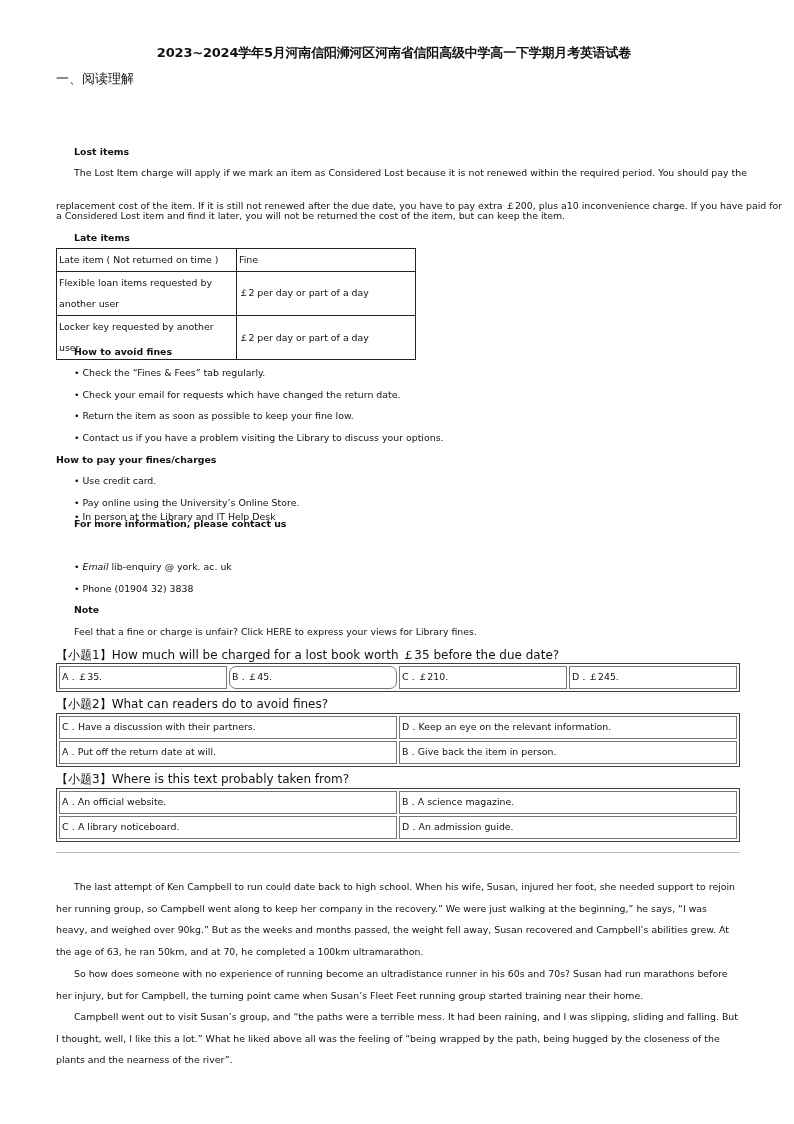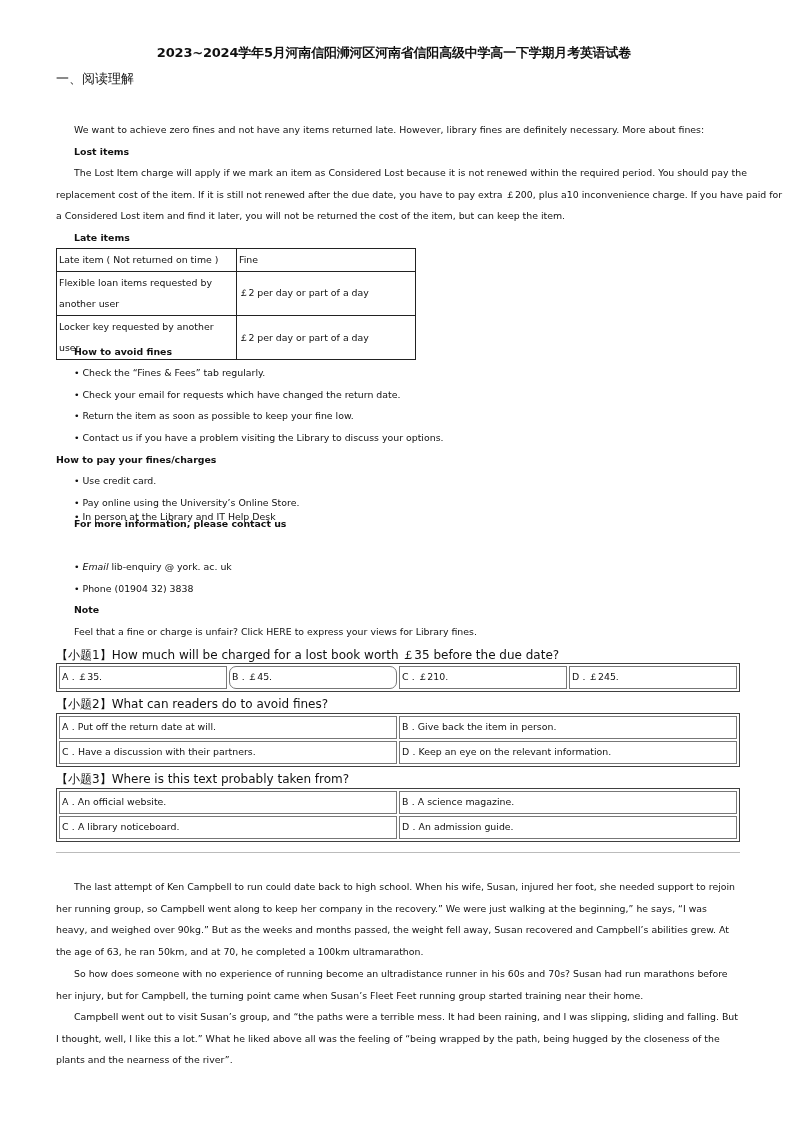--- a/index.html
+++ b/index.html
@@ -25,24 +25,23 @@
   em { font-style:italic; }
 </style>
 </head>
 <body>
 
 <div class="page">
 
   <div class="title">2023~2024学年5月河南信阳浉河区河南省信阳高级中学高一下学期月考英语试卷</div>
   <div class="section">一、阅读理解</div>
 
-  <div class="txt" style="left:74px; top:119px;">We want to achieve zero fines and not have any items returned late. However, library fines are definitely necessary. More about fines:</div>
   <div class="txt bold" style="left:74px; top:141px;">Lost items</div>
   <div class="txt" style="left:74px; top:162px;">The Lost Item charge will apply if we mark an item as Considered Lost because it is not renewed within the required period. You should pay the</div>
-  <div class="txt" style="left:56px; top:184px;">replacement cost of the item. If it is still not renewed after the due date, you have to pay extra ￡200, plus a10 inconvenience charge. If you have paid for</div>
+  <div class="txt" style="left:56px; top:195px;">replacement cost of the item. If it is still not renewed after the due date, you have to pay extra ￡200, plus a10 inconvenience charge. If you have paid for</div>
   <div class="txt" style="left:56px; top:205px;">a Considered Lost item and find it later, you will not be returned the cost of the item, but can keep the item.</div>
   <div class="txt bold" style="left:74px; top:227px;">Late items</div>
 
   <table class="fines">
     <tbody>
         <tr>
       <td class="c1">Late item ( Not returned on time )</td>
       <td>Fine</td>
     </tr>
     <tr>
@@ -86,26 +85,26 @@
       <td style="width:25%;">C．￡210.</td>
       <td style="width:25%;">D．￡245.</td>
     </tr>
   </tbody>
     </table>
 
   <div class="q" style="top:696px;">【小题2】What can readers do to avoid fines?</div>
   <table class="opts" style="top:713px;">
     <tbody>
         <tr>
+      <td>C．Have a discussion with their partners.</td>
+      <td>D．Keep an eye on the relevant information.</td>
+    </tr>
+    <tr>
       <td style="width:50%;">A．Put off the return date at will.</td>
       <td style="width:50%;">B．Give back the item in person.</td>
-    </tr>
-    <tr>
-      <td>C．Have a discussion with their partners.</td>
-      <td>D．Keep an eye on the relevant information.</td>
     </tr>
   </tbody>
     </table>
 
   <div class="q" style="top:771px;text-align:center;">【小题3】Where is this text probably taken from?</div>
   <table class="opts" style="top:788px;">
     <tbody>
         <tr>
       <td style="width:50%;margin-left:12px;">A．An official website.</td>
       <td style="width:50%;">B．A science magazine.</td>

